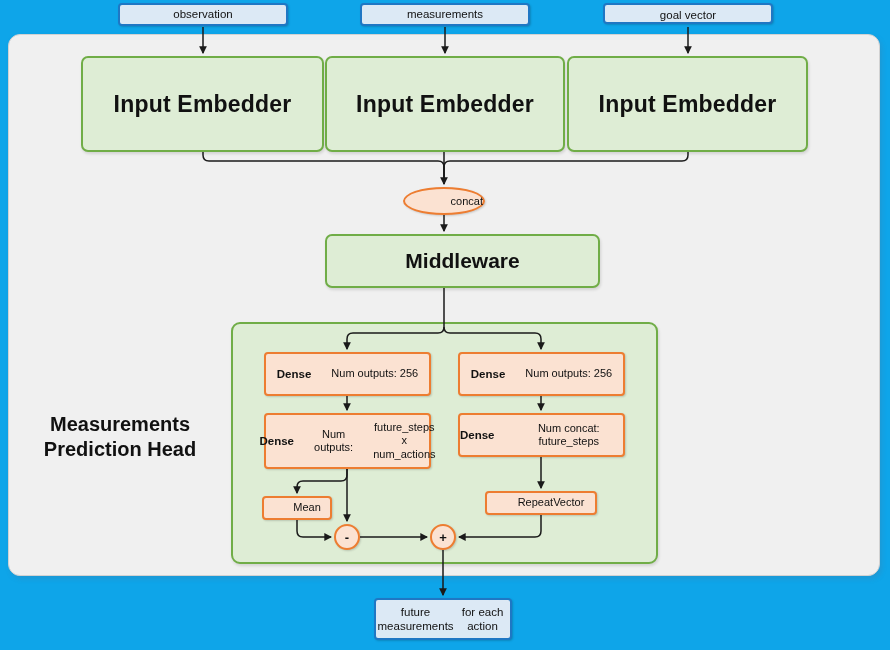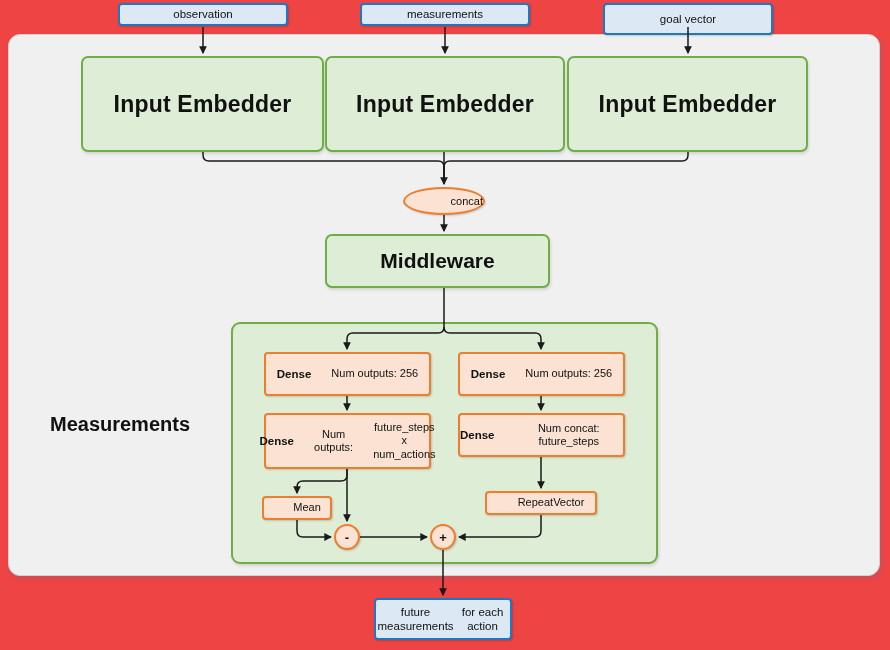--- a/index.html
+++ b/index.html
@@ -7,21 +7,21 @@
     padding: 0;
     background: #ffffff;
   }
   body {
     font-family: "Liberation Sans", sans-serif;
   }
   #canvas {
     position: relative;
     width: 890px;
     height: 650px;
-    background: #ef4444;
+    background: #0ea5e9;
     overflow: hidden;
   }
 
   
   .node {
     position: absolute;
     box-sizing: border-box;
     display: flex;
     align-items: center;
     justify-content: center;
@@ -153,48 +153,49 @@
   <div class="outer-panel" style="left:8px; top:34px; width:872px; height:542px;"></div>
 
   <div class="node io-box" style="left:118px; top:3px; width:170px; height:23px;">
     <span>observation</span>
   </div>
 
   <div class="node io-box" style="left:360px; top:3px; width:170px; height:23px;">
     <span>measurements</span>
   </div>
 
-  <div class="node io-box" style="left:603px; top:3px; width:170px; height:32px;">
+  <div class="node io-box" style="left:603px; top:3px; width:170px; height:21px;align-items:flex-end;">
     <span>goal vector</span>
   </div>
 
   <div class="node green-box big-label" style="left:81px; top:56px; width:243px; height:96px;">
     <span>Input Embedder</span>
   </div>
 
   <div class="node green-box big-label" style="left:325px; top:56px; width:240px; height:96px;">
     <span>Input Embedder</span>
   </div>
 
   <div class="node green-box big-label" style="left:567px; top:56px; width:241px; height:96px;">
     <span>Input Embedder</span>
   </div>
 
   <div class="ellipse" style="left:403px; top:187px; width:82px; height:28px;">
     <span>concat</span>
   </div>
 
-  <div class="node green-box mid-label" style="left:325px; top:234px; width:225px; height:54px;">
+  <div class="node green-box mid-label" style="left:325px; top:234px; width:275px; height:54px;">
     <span>Middleware</span>
   </div>
 
   <div class="head-container" style="left:231px; top:322px; width:427px; height:242px;"></div>
 
   <div class="section-title" style="left:22px; top:412px; width:196px;">
     <div>Measurements</div>
+    <div>Prediction Head</div>
   </div>
 
   <div class="node op-box" style="left:264px; top:352px; width:167px; height:44px;">
     <div class="op-title">Dense</div>
     <div class="op-sub">Num outputs: 256</div>
   </div>
 
   <div class="node op-box" style="left:264px; top:413px; width:167px; height:56px;">
     <div class="op-title">Dense</div>
     <div class="op-sub">Num outputs:</div>

